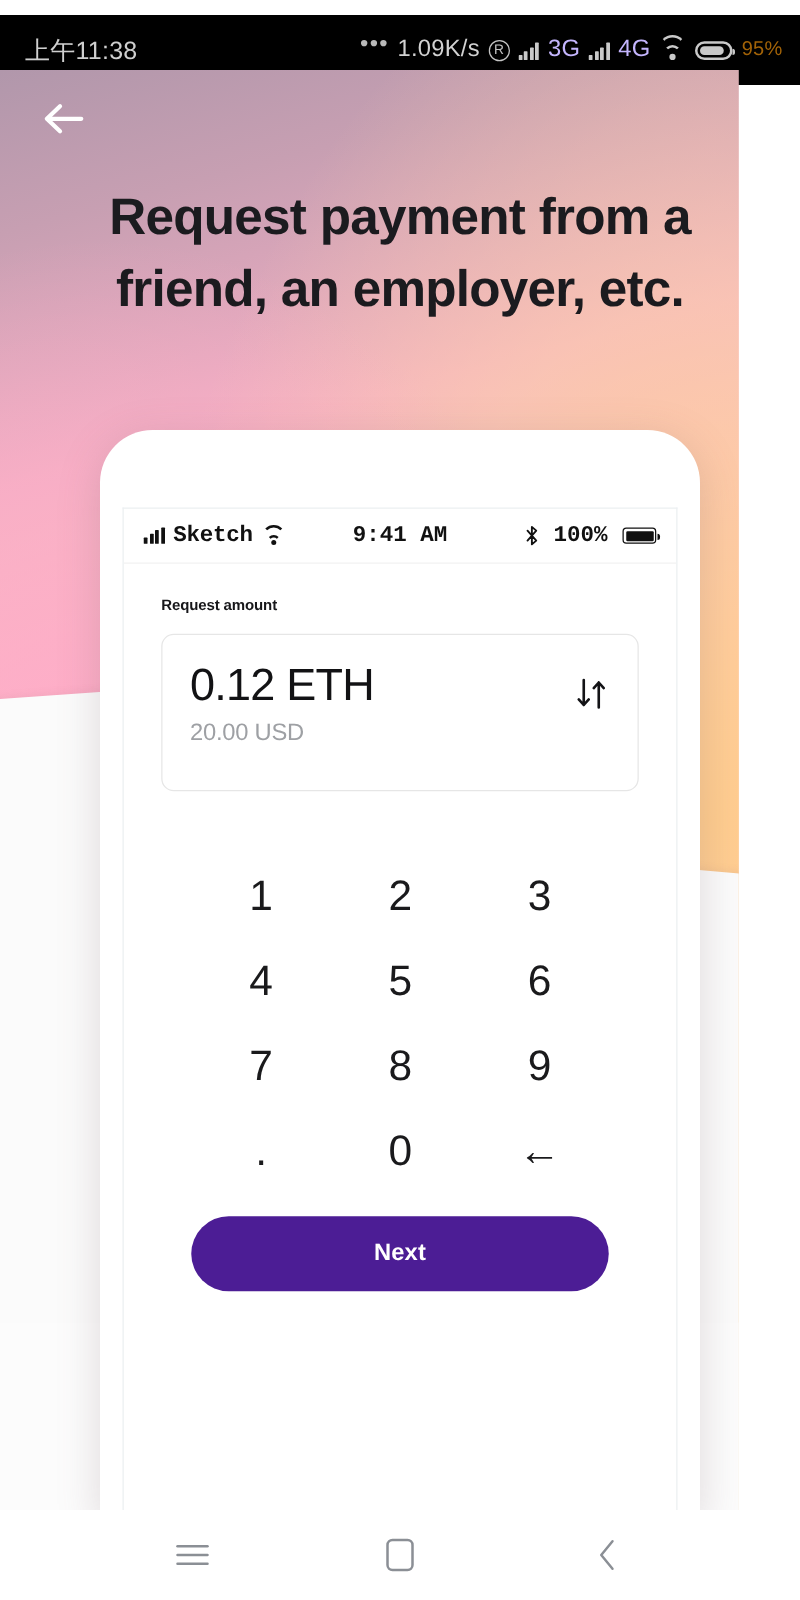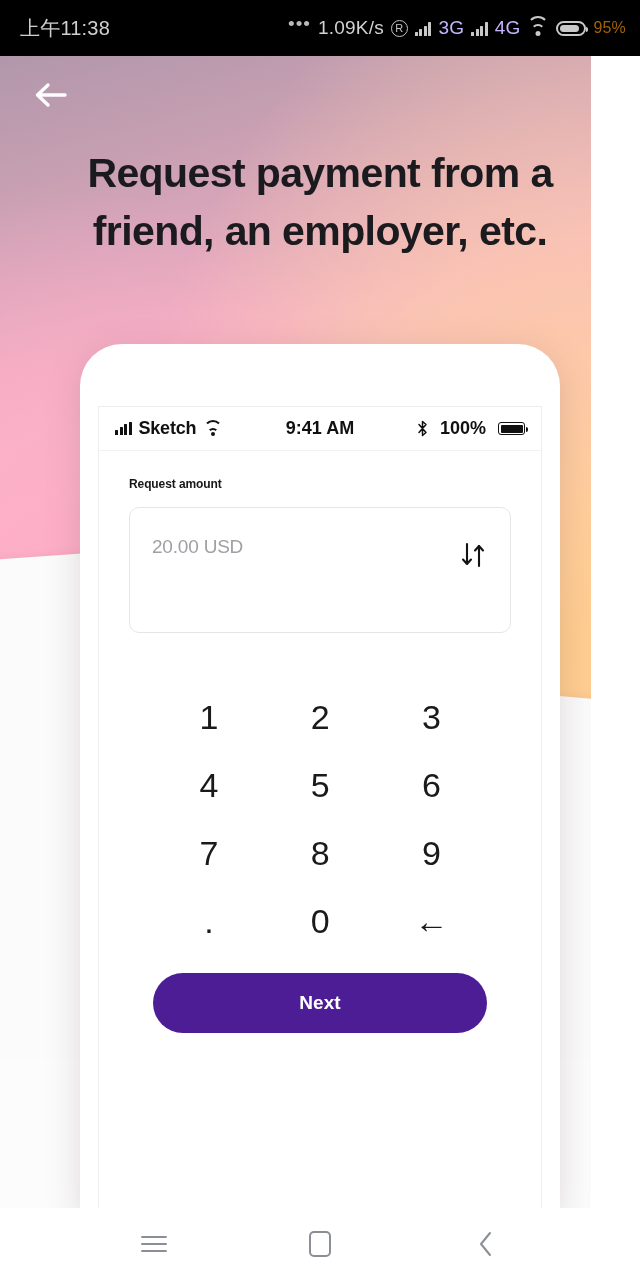--- a/index.html
+++ b/index.html
@@ -6,21 +6,21 @@
   html, body {
     width:640px; height:1280px;
     background:#ffffff;
     font-family:"Liberation Sans", sans-serif;
     overflow:hidden;
   }
   #screen { position:relative; width:640px; height:1280px; overflow:hidden; background:#fff; }
 
   
   .sysbar {
-    position:absolute; left:0; top:0; width:640px; height:56px;
+    position:absolute; left:0; top:12px; width:640px; height:56px;
     background:#000; color:#c8c8c8;
     display:flex; align-items:center;
     font-size:20px; letter-spacing:.2px;
   }
   .sysbar .clock { margin-left:20px; font-size:20px; color:#cfcfcf; }
   .sysbar .right {
     margin-left:auto; margin-right:14px;
     display:flex; align-items:center; gap:7px;
   }
   .dots-icon { letter-spacing:1px; font-size:19px; color:#b9b9b9; position:relative; top:-4px;}
@@ -105,20 +105,21 @@
     position:absolute; left:18px; right:18px; top:62px; bottom:0;
     background:#fff; border:1px solid #eceff1; border-bottom:none;
     overflow:hidden;
   }
 
   
   .ios-bar {
     height:44px; display:flex; align-items:center;
     padding:0 16px; font-size:18px; font-weight:bold; color:#111;
     border-bottom:1px solid #f2f2f2;
+    font-family:Liberation Mono, monospace;
   }
   .ios-left { display:flex; align-items:center; gap:7px; }
   .ios-sig { display:flex; align-items:flex-end; gap:1.5px; height:13px; }
   .ios-sig i { display:block; width:3px; background:#111; border-radius:.5px; }
   .ios-sig i:nth-child(1){height:5px}.ios-sig i:nth-child(2){height:8px}
   .ios-sig i:nth-child(3){height:11px}.ios-sig i:nth-child(4){height:13px}
   .carrier { font-size:18px; font-weight:bold; color:#111; letter-spacing:-.2px; }
   .ios-wifi { width:19px; height:14px; position:relative; }
   .ios-wifi span{ position:absolute; left:50%; transform:translateX(-50%);
     border:2px solid #111; border-bottom-color:transparent;
@@ -265,20 +266,21 @@
               </span>
           </div>
         </div>
 
 
         <div class="content">
           <div class="field-label">Request amount</div>
 
           <div class="amount-box">
             <div>
+              <div class="amount-main">0.12 ETH</div>
               <div class="amount-sub">20.00 USD</div>
             </div>
             <div class="swap-btn">
               <svg width="30" height="30" viewBox="0 0 30 30">
                 <path d="M9 4 V24 M9 24 L5 19.5 M9 24 L13 19.5" fill="none" stroke="#131316" stroke-width="2.1" stroke-linecap="round" stroke-linejoin="round"></path>
                 <path d="M21 26 V6 M21 6 L17 10.5 M21 6 L25 10.5" fill="none" stroke="#131316" stroke-width="2.1" stroke-linecap="round" stroke-linejoin="round"></path>
               </svg>
             </div>
           </div>
 

